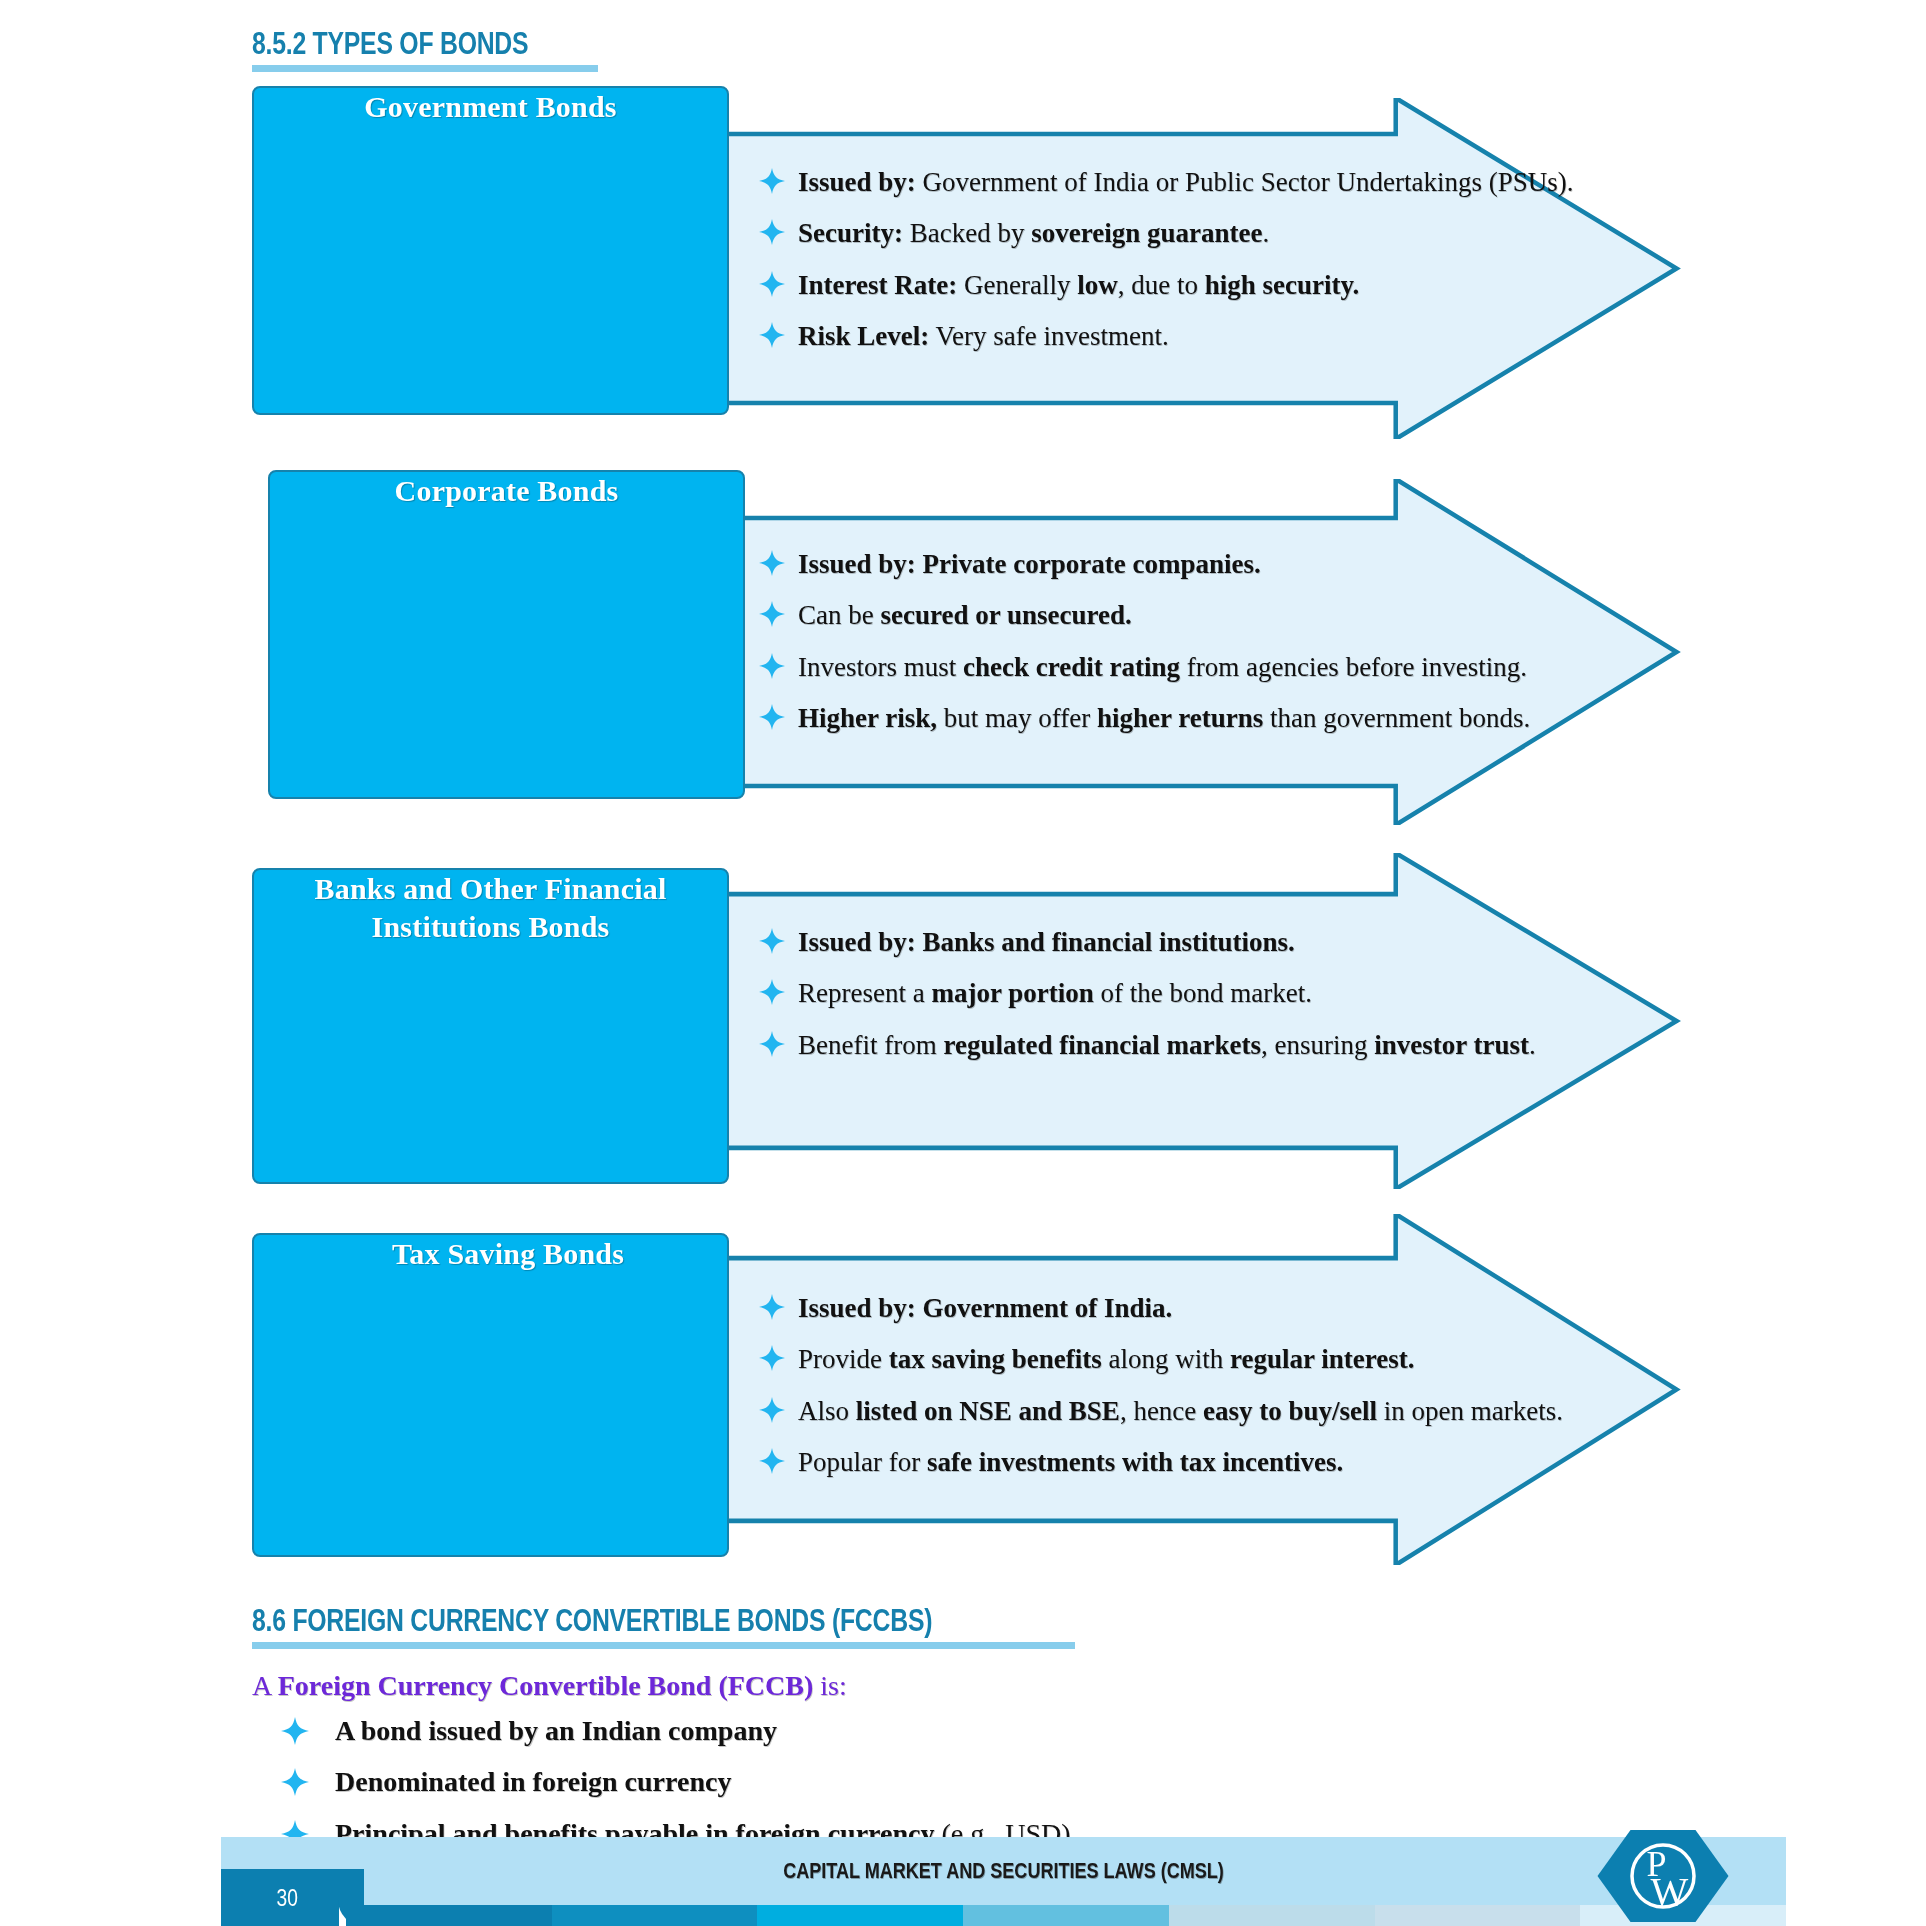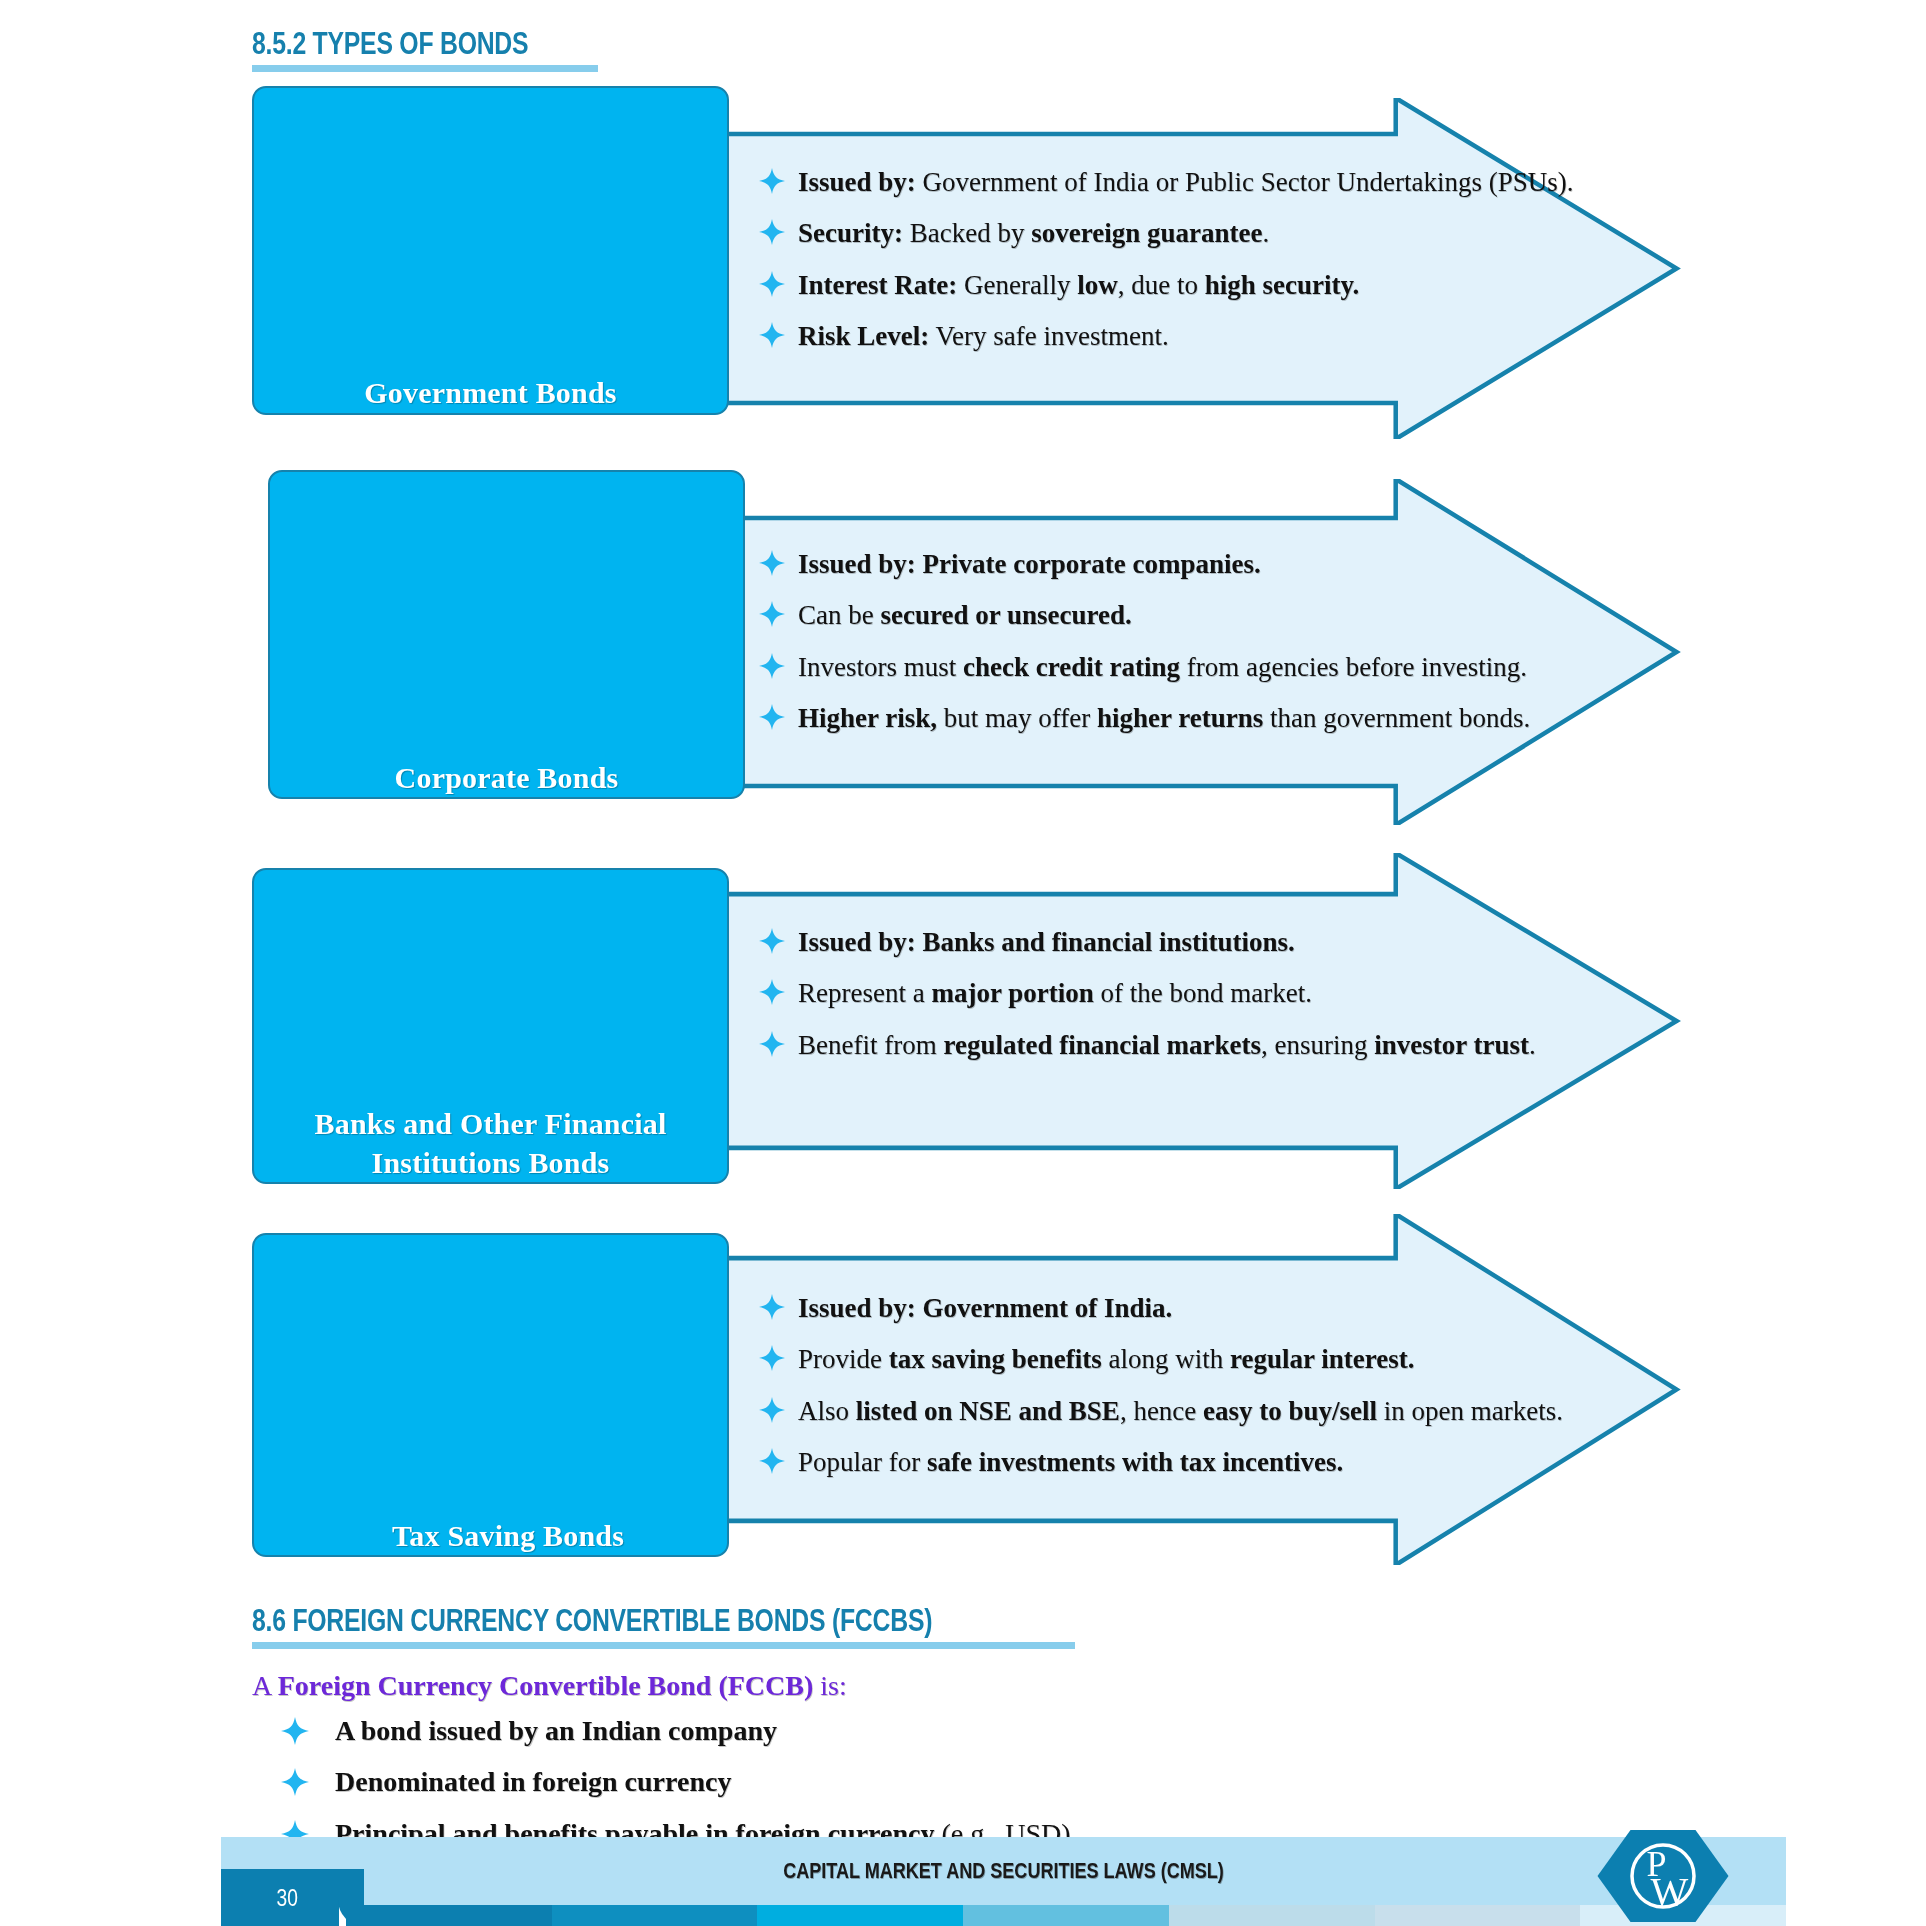--- a/index.html
+++ b/index.html
@@ -42,24 +42,24 @@
   .grp{position:absolute;left:252px;}
 
   
   .arrow-svg{position:absolute;left:0;top:0;}
 
   
   .label-box{
     position:absolute;
     background:#00B4F0;
     border:2.5px solid #1682AC;
-    border-radius:14px;
+    border-radius:8px;
     box-sizing:border-box;
     display:flex;
-    align-items:flex-end;
+    align-items:flex-start;
     justify-content:center;
     text-align:center;
     color:#ffffff;
     font-weight:bold;
     font-size:30px;
     line-height:1.28;
     padding:0 13px;
     letter-spacing:0.2px;
     text-shadow:1px 1px 1px rgba(0,0,0,.25);
   }

